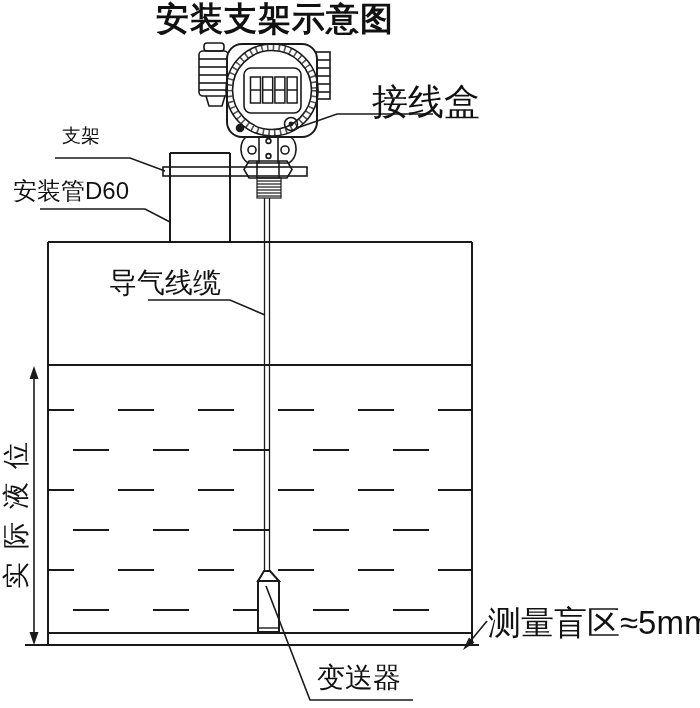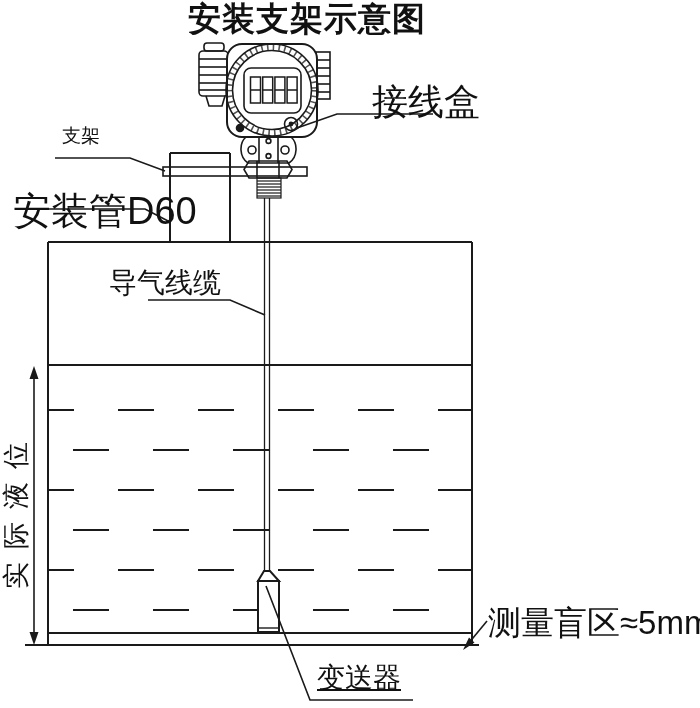--- a/index.html
+++ b/index.html
@@ -6,31 +6,31 @@
   body{
     width:700px;height:708px;position:relative;background:#ffffff;
     font-family:"Liberation Sans","DejaVu Sans",sans-serif;
     overflow:hidden;
   }
   #art{position:absolute;left:0;top:0;}
   .lbl{
     position:absolute;color:#111;white-space:nowrap;line-height:1.05;
     font-family:"Liberation Sans","DejaVu Sans",sans-serif;
   }
-  .title{left:156px;top:2px;font-size:33px;font-weight:bold;letter-spacing:1px;margin-left:32px;}
+  .title{left:156px;top:2px;font-size:33px;font-weight:bold;letter-spacing:1px;}
   .jbox{left:336px;top:83px;font-size:36px;margin-left:36px;}
   .bracket{left:62px;top:126px;font-size:19px;}
-  .pipe{left:13px;top:192px;font-size:38px;}
+  .pipe{left:13px;top:178px;font-size:24px;}
   .aircable{left:109px;top:268px;font-size:28px;}
   .level{
     left:2px;top:589px;font-size:27px;letter-spacing:13px;
     transform:rotate(-90deg);transform-origin:0 0;
   }
   .blind{left:488px;top:606px;font-size:33px;}
-  .trans{left:317px;top:663px;font-size:28px;text-decoration:underline;}
+  .trans{left:317px;top:663px;font-size:28px;}
 </style>
 </head>
 <body>
 
 <svg id="art" width="700" height="708" viewBox="0 0 700 708">
   <g stroke="#1a1a1a" fill="none" stroke-width="2">
 
     <g>
       <line x1="48" y1="242" x2="472" y2="242"></line>
       <line x1="48" y1="242" x2="48" y2="645"></line>

